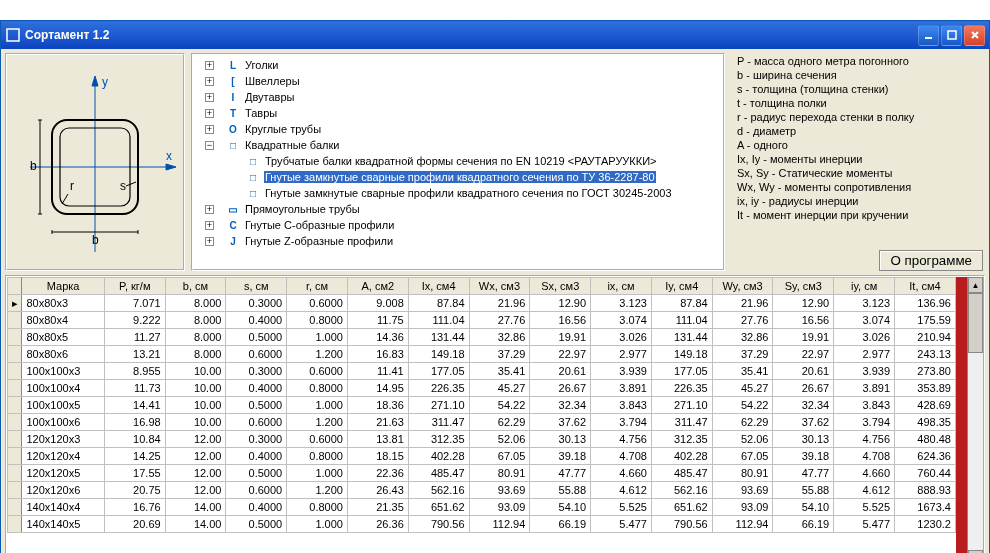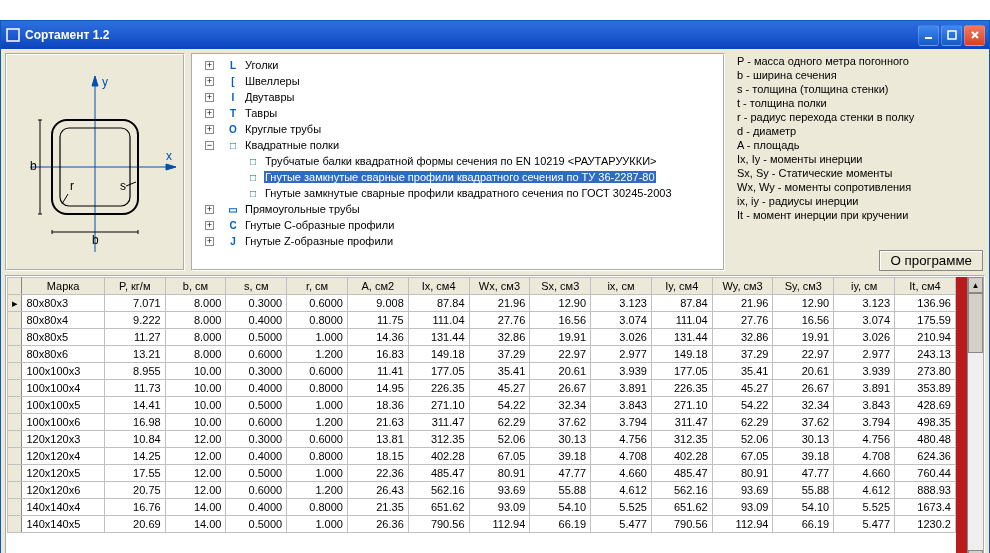--- a/index.html
+++ b/index.html
@@ -135,21 +135,21 @@
             <span class="pm">+</span>
             <span class="sp" style="width: 8px;"></span>
             <span class="icon" style="color: rgb(0, 96, 192);">O</span>
             <span class="lbl">Круглые трубы</span>
           </div>
           <div class="tree-row">
             <span class="sp" style="width: 8px;"></span>
             <span class="pm">−</span>
             <span class="sp" style="width: 8px;"></span>
             <span class="icon" style="color: rgb(0, 96, 192);">□</span>
-            <span class="lbl">Квадратные полки</span>
+            <span class="lbl">Квадратные балки</span>
           </div>
           <div class="tree-row">
             <span class="sp" style="width: 28px;"></span>
             <span class="sp" style="width: 13px;"></span>
             <span class="sp" style="width: 8px;"></span>
             <span class="icon" style="color: rgb(0, 96, 192);">□</span>
             <span class="lbl">Трубчатые балки квадратной формы сечения по EN 10219 &lt;РАУТАРУУККИ&gt;</span>
           </div>
           <div class="tree-row selected">
             <span class="sp" style="width: 28px;"></span>
@@ -189,21 +189,21 @@
         </div>
 
       <div class="legend-box">
         <div id="legend">
             <p>P - масса одного метра погонного</p>
             <p>b - ширина сечения</p>
             <p>s - толщина (толщина стенки)</p>
             <p>t - толщина полки</p>
             <p>r - радиус перехода стенки в полку</p>
             <p>d - диаметр</p>
-            <p>A - площадь</p>
+            <p>A - одного</p>
             <p>Ix, Iy - моменты инерции</p>
             <p>Sx, Sy - Статические моменты</p>
             <p>Wx, Wy - моменты сопротивления</p>
             <p>ix, iy - радиусы инерции</p>
             <p>It - момент инерции при кручении</p>
           </div>
         <button class="about-btn">О программе</button>
       </div>
     </div>
 

